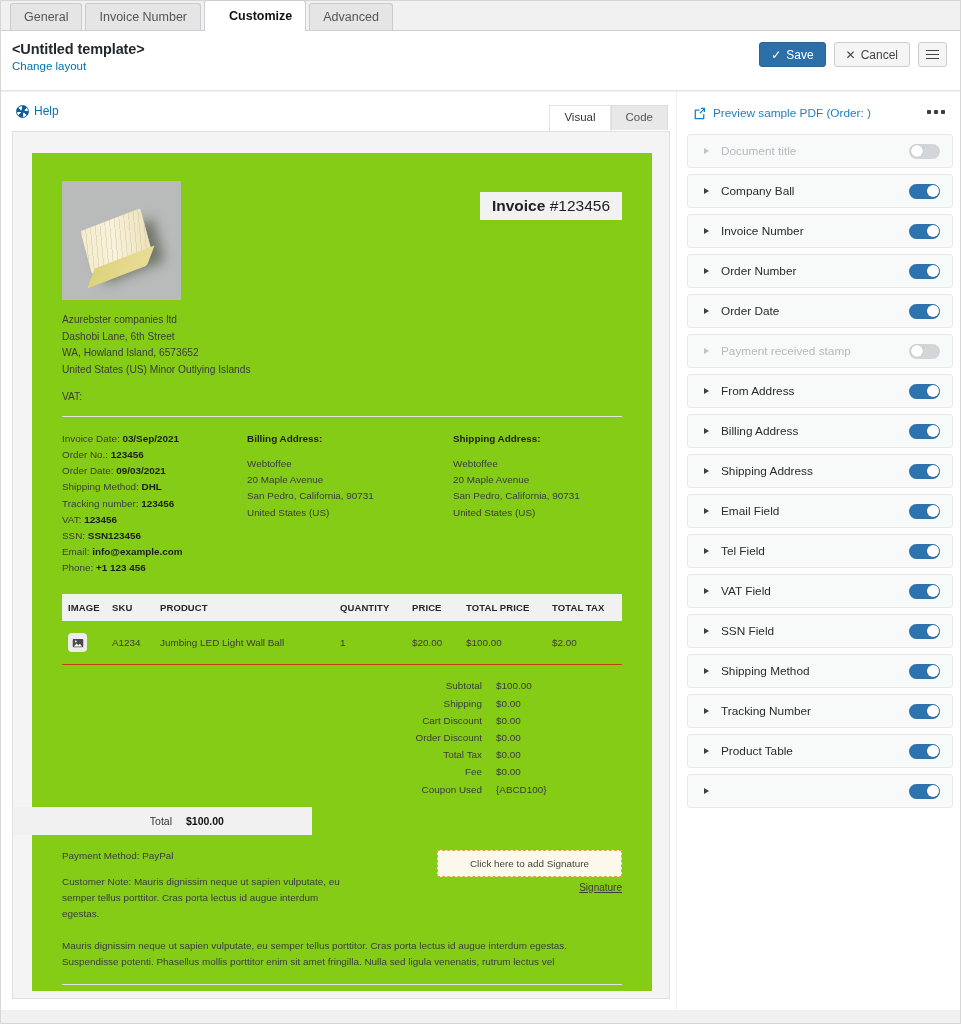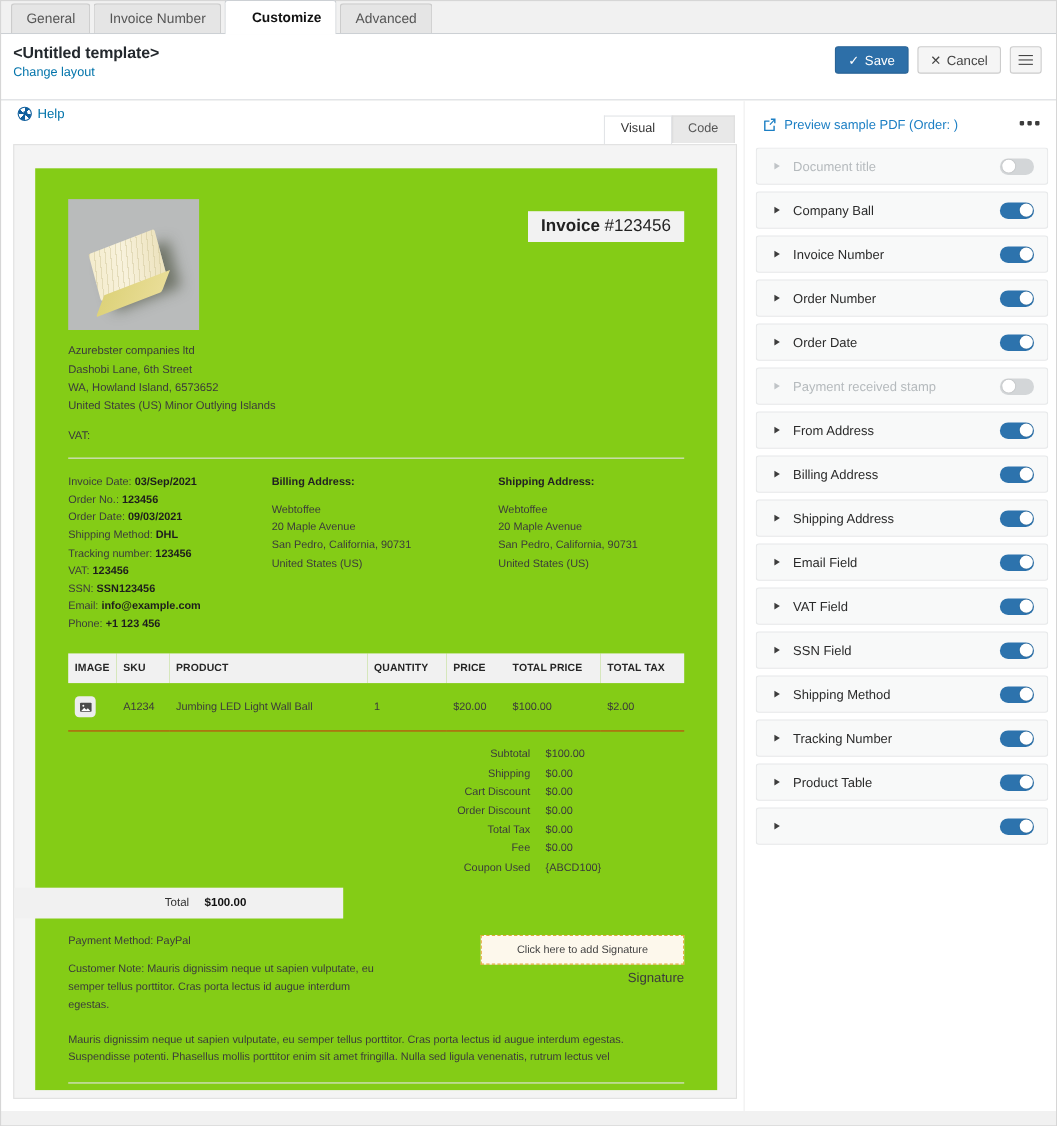--- a/index.html
+++ b/index.html
@@ -116,21 +116,21 @@
     position: absolute; left: 0; top: 0;
     width: 676px; height: 918px;
     background: #fff;
   }
   .editor-topbar {
     position: relative;
     height: 39px;
     background: #fff;
   }
   .help-link {
-    position: absolute; left: 16px; top: 4px;
+    position: absolute; left: 16px; top: 12px;
     display: flex; align-items: center; gap: 5px;
     font-size: 12px; color: #0073aa;
     cursor: pointer;
   }
   .help-icon {
     width: 13px; height: 13px; border-radius: 50%;
     background:
       conic-gradient(#0f5e9c 0deg 45deg, #fff 45deg 90deg,
                      #0f5e9c 90deg 135deg, #fff 135deg 180deg,
                      #0f5e9c 180deg 225deg, #fff 225deg 270deg,
@@ -306,21 +306,21 @@
   .sig-wrap { position: absolute; right: 0; top: 0; width: 185px; text-align: right; }
   .sig-box {
     border: 1px dashed #e0a93a;
     background: #fdf8ec;
     color: #444;
     font-size: 9.9px;
     padding: 7px 0;
     text-align: center;
     cursor: pointer;
   }
-  .sig-cap { font-size: 12px; color: #3b3b3b; margin-top: 5px; }
+  .sig-cap { font-size: 10px; color: #3b3b3b; margin-top: 5px; text-decoration: underline; }
 
   .cust-note {
     margin-top: 13px; font-size: 9.9px; color: #3b3b3b;
     line-height: 1.62; width: 280px;
   }
   .para {
     margin-top: 16px; font-size: 9.9px; color: #3b3b3b; line-height: 1.62;
   }
   .para-2 { margin-top: 12px; }
 
@@ -649,20 +649,25 @@
             <span class="field-label">Shipping Address</span>
             <span class="toggle"></span>
           </div>
           <div class="field-item">
             <span class="caret"></span>
             <span class="field-label">Email Field</span>
             <span class="toggle"></span>
           </div>
           <div class="field-item">
             <span class="caret"></span>
+            <span class="field-label">Tel Field</span>
+            <span class="toggle"></span>
+          </div>
+          <div class="field-item">
+            <span class="caret"></span>
             <span class="field-label">VAT Field</span>
             <span class="toggle"></span>
           </div>
           <div class="field-item">
             <span class="caret"></span>
             <span class="field-label">SSN Field</span>
             <span class="toggle"></span>
           </div>
           <div class="field-item">
             <span class="caret"></span>

